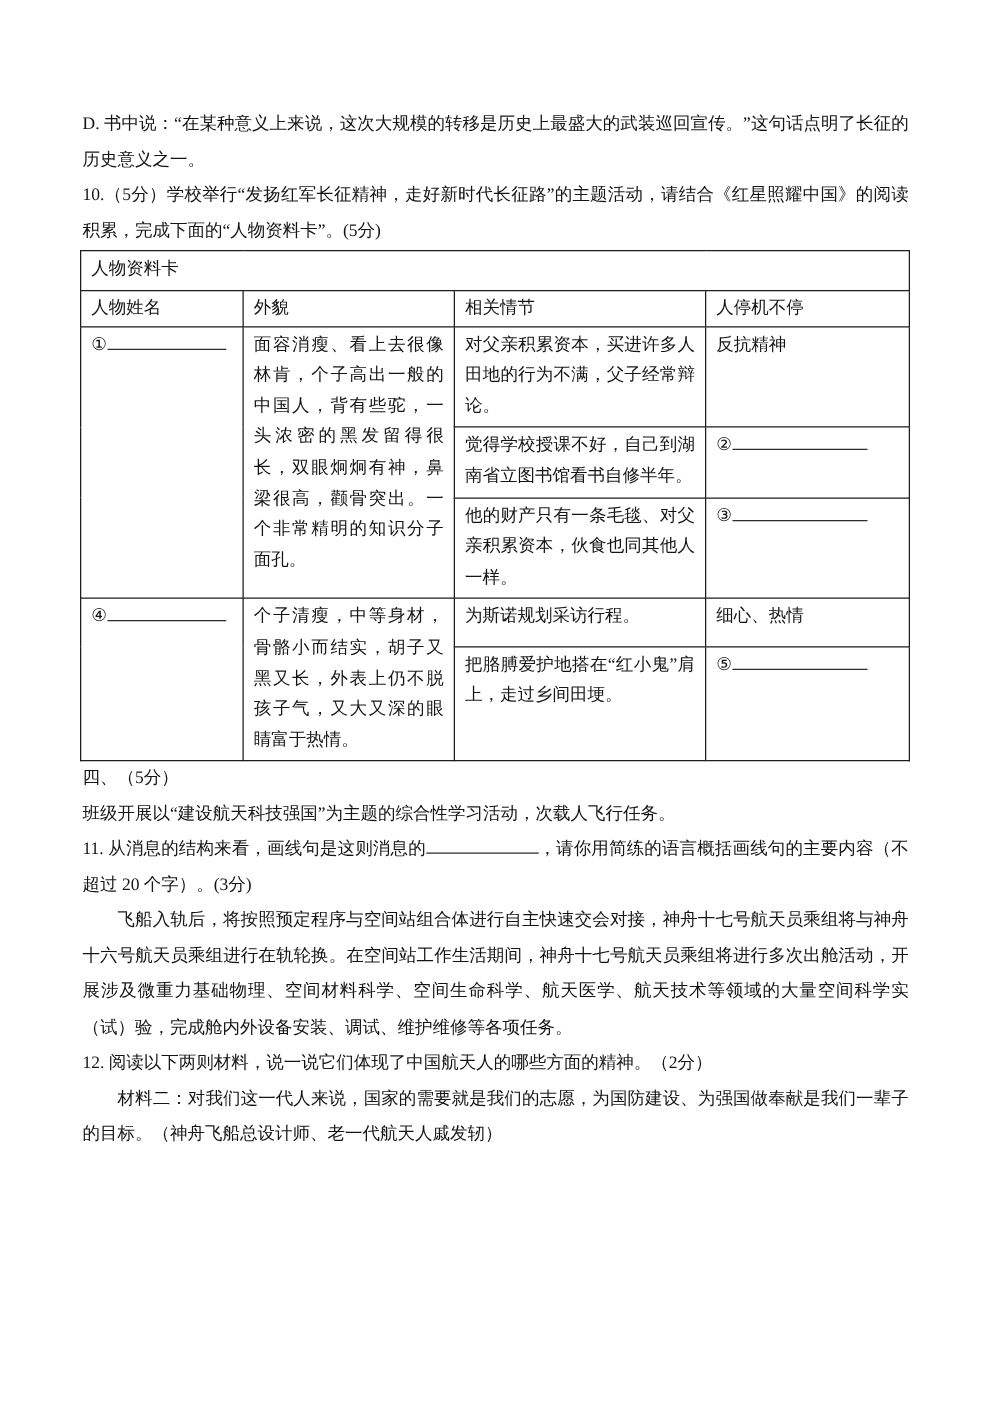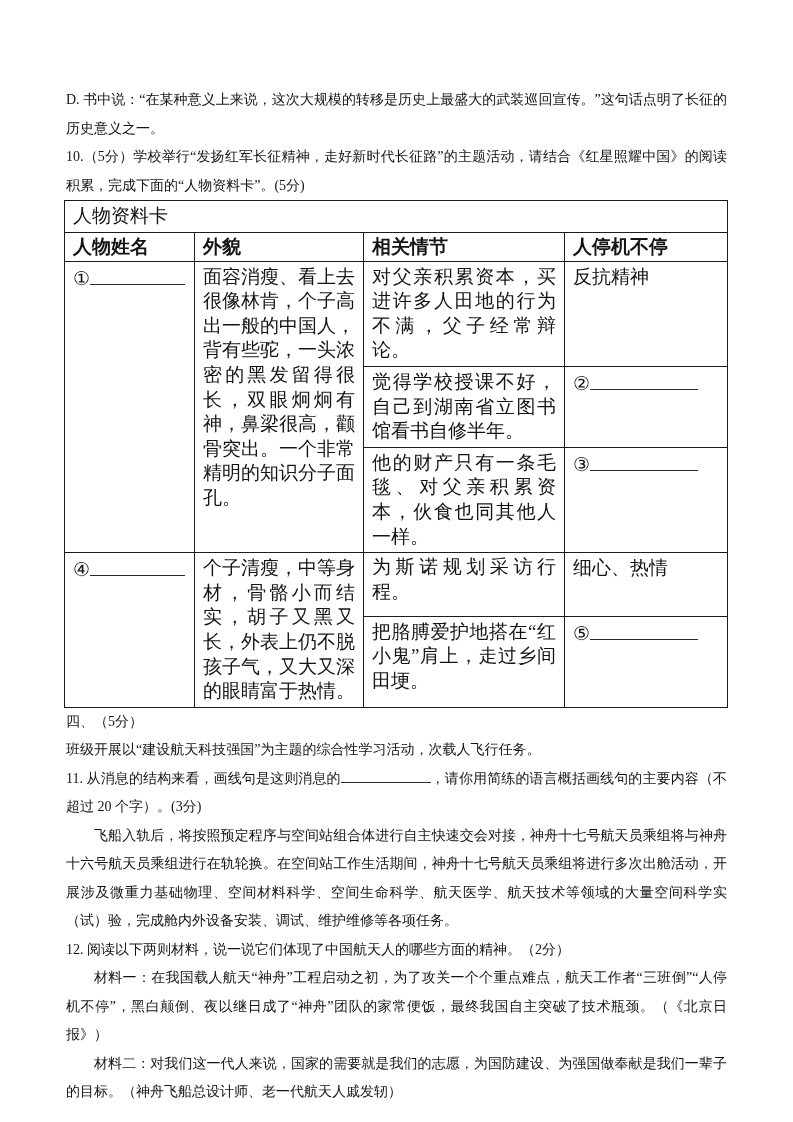--- a/index.html
+++ b/index.html
@@ -31,37 +31,37 @@
   .ul-text {
     text-decoration: underline;
     text-underline-offset: 4px;
     text-decoration-thickness: 1px;
   }
   table.profile {
     border-collapse: collapse;
     table-layout: fixed;
     width: 664px;
     margin-left: -2px;
-    font-size: 19px;
+    font-size: 14px;
   }
   table.profile td {
     border: 1.5px solid #1c1c1c;
     padding: 3px 8px;
     vertical-align: top;
     line-height: 24.6px;
     text-align: justify;
     word-break: break-all;
   }
   td.t-title {
     text-align: center;
     height: 20px;
     line-height: 20px;
     padding: 2px;
   }
-  tr.t-head td { height: 22px; line-height: 22px; font-weight: bold; }
+  tr.t-head td { height: 22px; line-height: 22px; }
   tr.r-plot1 td.plot-cell { height: 72px; }
   tr.r-plot2 td.plot-cell { height: 42px; }
   tr.r-plot3 td.plot-cell { height: 70px; }
   tr.r2-plot1 td.plot-cell { height: 22px; font-family: Liberation Mono, monospace; }
   tr.r2-plot2 td.plot-cell { height: 68px; }
 </style>
 </head>
 <body>
 
 <div class="page">
@@ -119,17 +119,16 @@
   <p>班级开展以“建设航天科技强国”为主题的综合性学习活动，次载人飞行任务。</p>
 
   <p><span>11. 从消息的结构来看，画线句是这则消息的</span><span class="blank w90"></span><span>，请你用简练的语言概括画线句的主要内容（不超过 20 个字）。(3分)</span></p>
 
 
   <p class="indent">飞船入轨后，将按照预定程序与空间站组合体进行自主快速交会对接，神舟十七号航天员乘组将与神舟十六号航天员乘组进行在轨轮换。在空间站工作生活期间，神舟十七号航天员乘组将进行多次出舱活动，开展涉及微重力基础物理、空间材料科学、空间生命科学、航天医学、航天技术等领域的大量空间科学实（试）验，完成舱内外设备安装、调试、维护维修等各项任务。</p>
 
 
   <p>12. 阅读以下两则材料，说一说它们体现了中国航天人的哪些方面的精神。（2分）</p>
 
-  <p class="indent">材料一：在我国载人航天“神舟”工程启动之初，为了攻关一个个重点难点，航天工作者“三班倒”“人停机不停”，黑白颠倒、夜以继日成了“神舟”团队的家常便饭，最终我国自主突破了技术瓶颈。（《北京日报》）</p>
 
   <p class="indent">材料二：对我们这一代人来说，国家的需要就是我们的志愿，为国防建设、为强国做奉献是我们一辈子的目标。（神舟飞船总设计师、老一代航天人戚发轫）</p>
 
 </div>
 
 </body></html>

